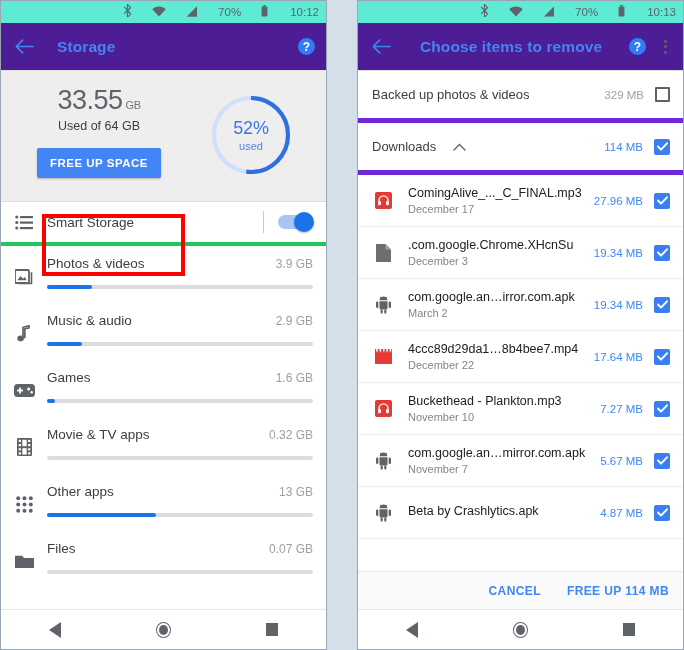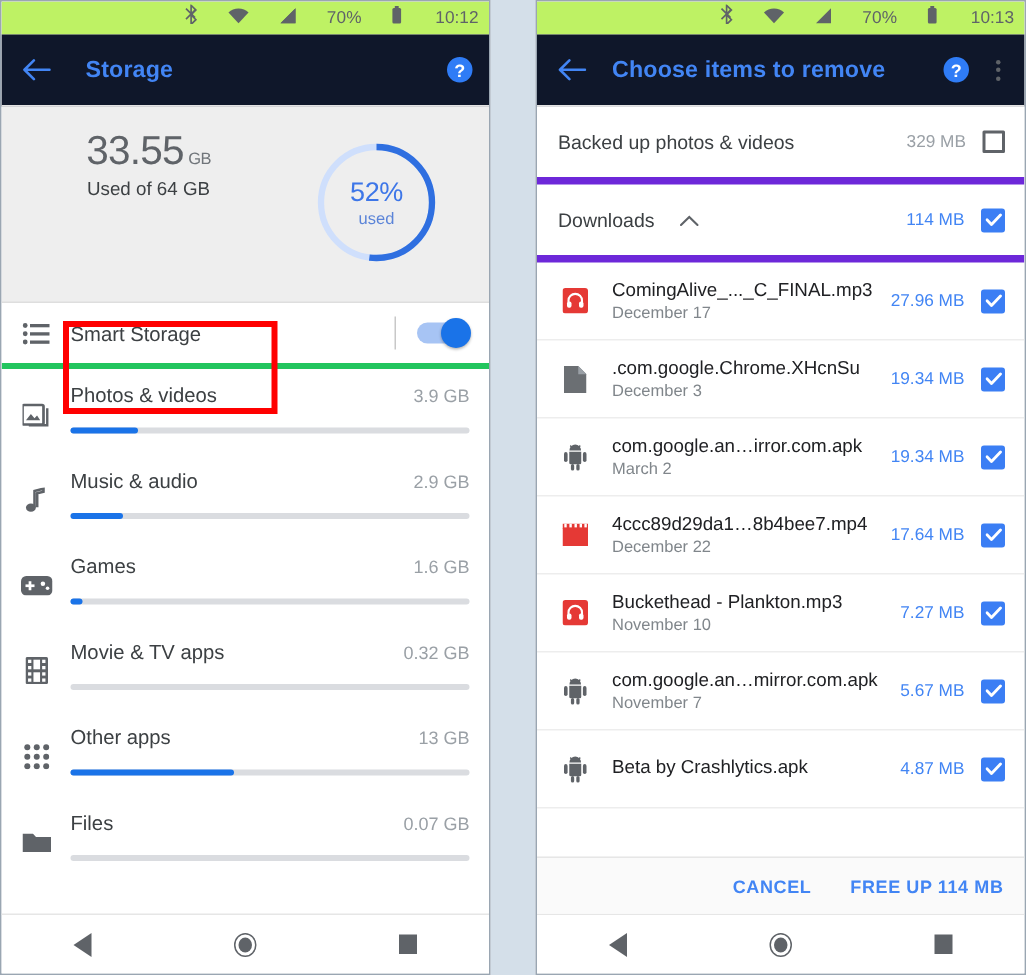--- a/index.html
+++ b/index.html
@@ -16,45 +16,45 @@
     background: #ffffff;
     border: 1px solid #9aa6b2;
     display: flex; flex-direction: column;
     overflow: hidden;
   }
   .phone.left  { left: 0px;   width: 327px; }
   .phone.right { left: 357px; width: 327px; }
 
   
   .statusbar {
-    height: 22px; background: #bef264;
+    height: 22px; background: #5eead4;
     display: flex; align-items: center; justify-content: flex-end;
     padding-right: 7px; gap: 20px;
     flex: none;
   }
   .sb-text { font-size: 11.5px; color: #5f6368; letter-spacing: .1px; }
   .sb-time { font-size: 11.5px; color: #5f6368; margin-left: 2px; }
   .sb-glyph { display:block; }
 
   
   .appbar {
-    height: 48px; background: #0f172a;
+    height: 48px; background: #4c1d95;
     display: flex; align-items: center;
     border-bottom: 1px solid #e3e3e3;
     flex: none; position: relative;
   }
   .appbar .back {
     width: 46px; display:flex; align-items:center; justify-content:center;
     color: #4285f4;
   }
   .appbar .title {
     font-size: 15.5px; color: #4285f4; font-weight: bold; letter-spacing: .1px;
   }
   .appbar.left-bar .title { margin-left: 10px; }
-  .appbar.right-bar .title { margin-left: 4px; }
+  .appbar.right-bar .title { margin-left: 16px; }
   .appbar .spacer { flex: 1; }
   .help-icon {
     width: 17px; height: 17px; border-radius: 50%;
     background: #2f7cf6; color: #fff;
     font-size: 12px; font-weight: bold;
     display:flex; align-items:center; justify-content:center;
     line-height:1;
   }
   .appbar .actions { display:flex; align-items:center; gap: 12px; padding-right: 11px; }
   .dots { width: 14px; height: 18px; display:flex; flex-direction:column;
@@ -206,20 +206,23 @@
       </div>
     </div>
 
     <div class="summary">
       <div class="summary-inner">
         <div class="summary-left">
           <div class="bignum">
             <span>33.55</span><span class="unit">GB</span>
           </div>
           <div class="subnum">Used of 64 GB</div>
+          <div class="freeupwrap">
+            <button class="btn-free">FREE UP SPACE</button>
+          </div>
         </div>
         <div class="gauge">
           <svg width="84" height="84" viewBox="0 0 84 84">
             <circle cx="42" cy="42" r="37" fill="none" stroke="#cfdffc" stroke-width="4.2"></circle>
             <circle id="gauge-arc" cx="42" cy="42" r="37" fill="none" stroke="#2f6fe0" stroke-width="4.2" stroke-linecap="butt" transform="rotate(-90 42 42)" stroke-dasharray="120.88848531013524 232.4778563656447"></circle>
           </svg>
           <div class="glabel">
             <div class="gpct">52%</div>
             <div class="gused">used</div>
           </div>

